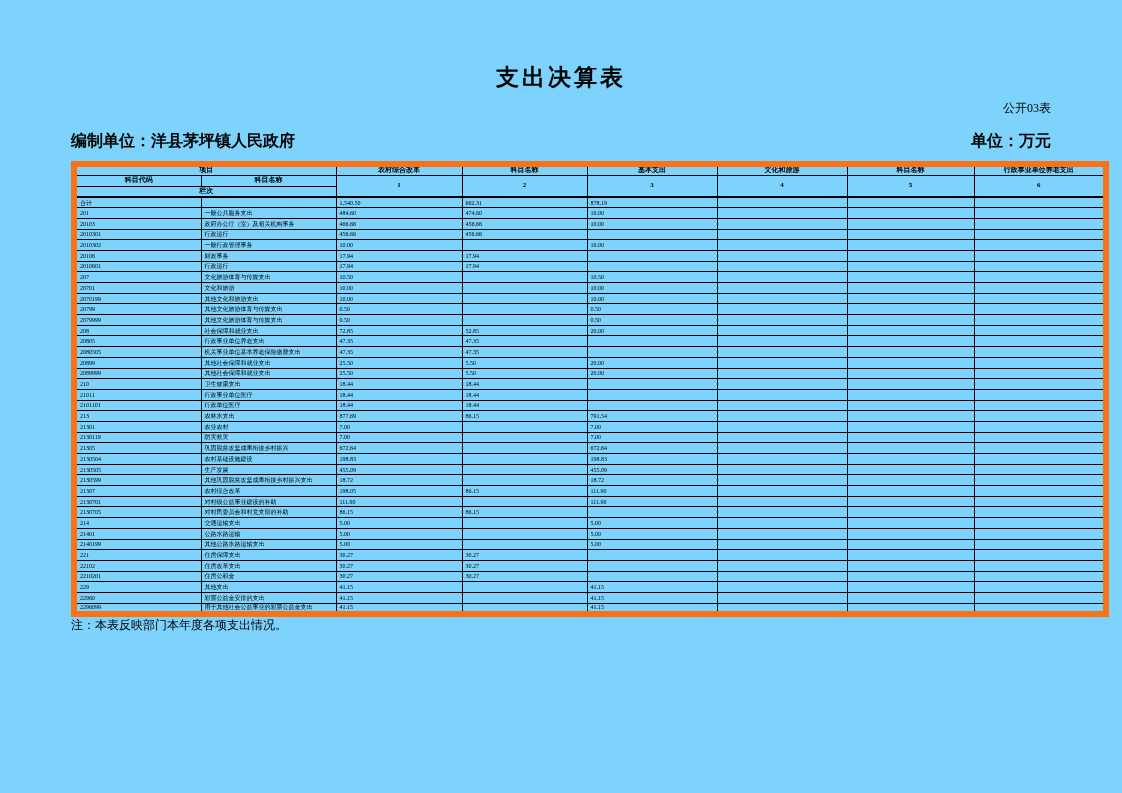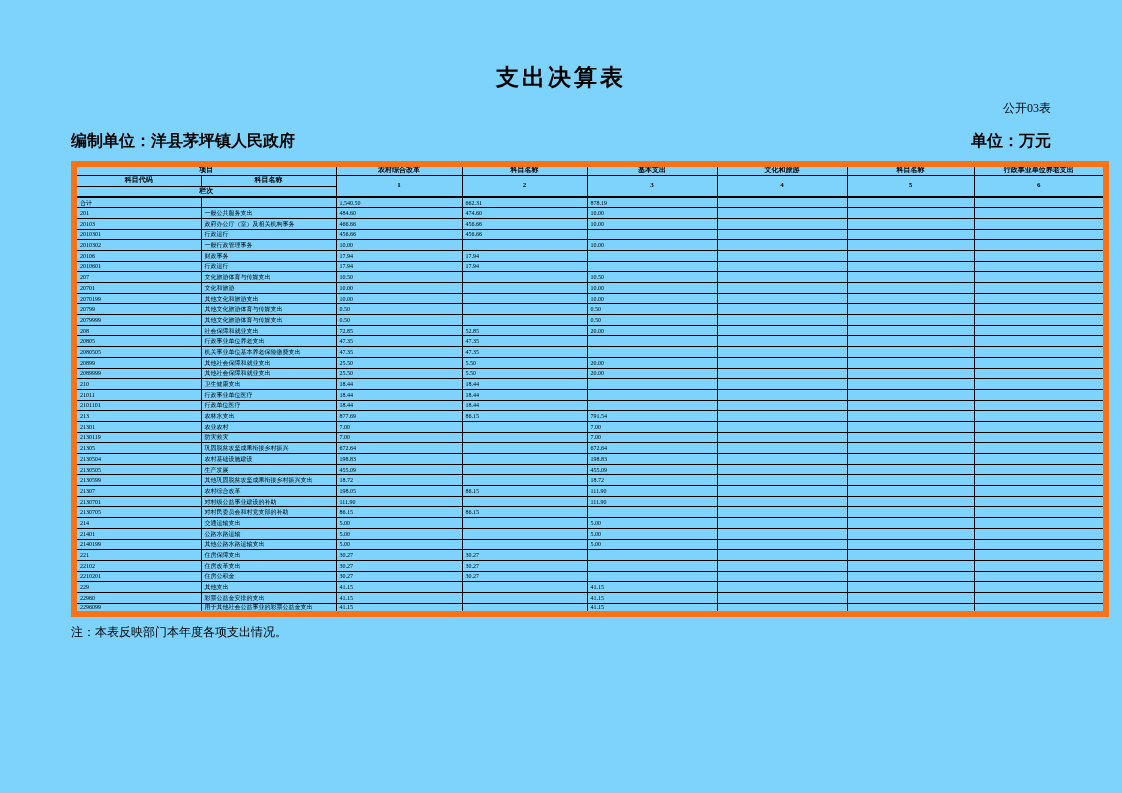--- a/index.html
+++ b/index.html
@@ -61,21 +61,20 @@
   .fin-table thead tr { height: 11px; }
   .fin-table thead { border-bottom: 2px solid #000; }
   .fin-table tbody td {
     font-size: 6px;
     line-height: 1;
     height: 10.7px;
     padding: 0 3px;
     text-align: left;
   }
   .footnote {
-    margin-top: 7px;
     font-size: 12px;
   }
 </style>
 </head>
 <body>
 
 <div class="page">
 
   <div class="page-title">支出决算表</div>
 

